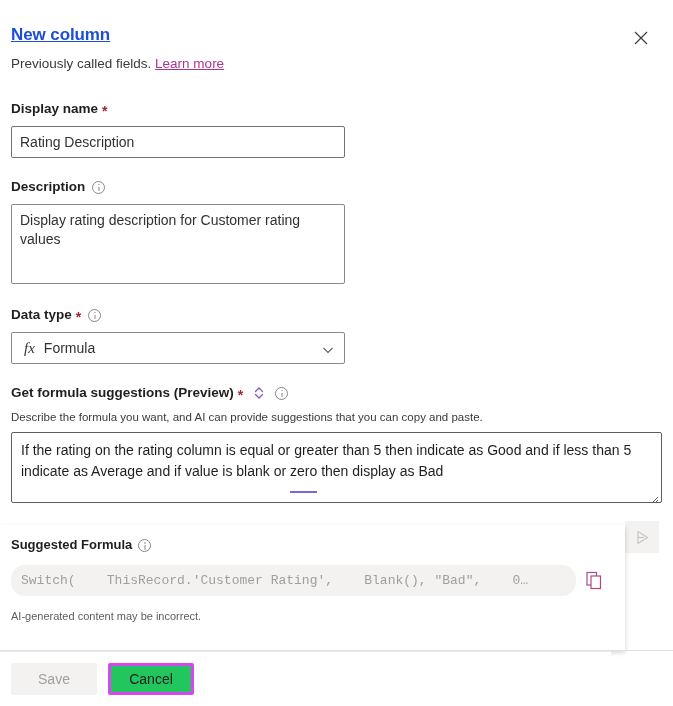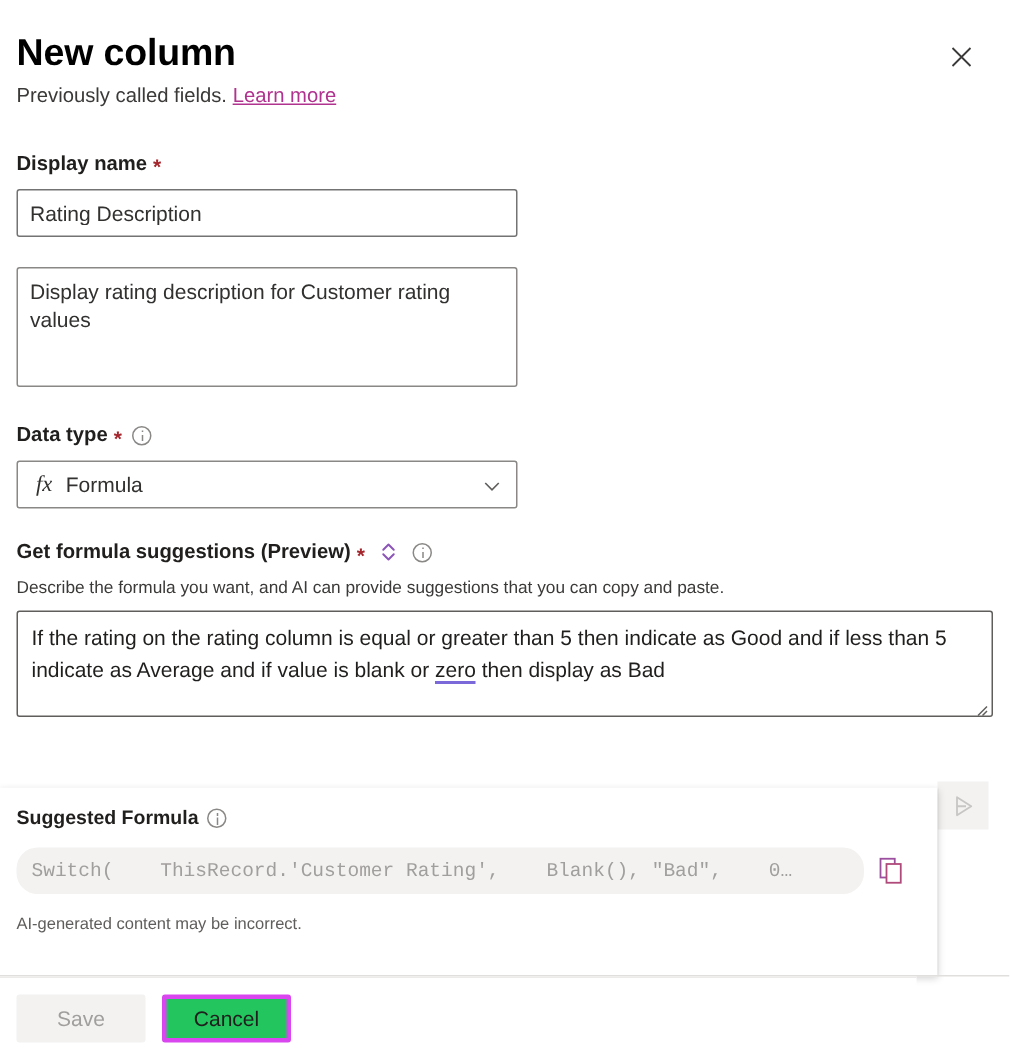--- a/index.html
+++ b/index.html
@@ -19,26 +19,27 @@
   }
 
   
   .panel-header {
     position: absolute;
     left: 0; top: 0;
     width: 673px;
     padding: 22px 0 0 11px;
   }
   .panel-title {
-    font-size: 25px;
+    font-size: 17px;
     font-weight: bold;
     letter-spacing: -0.1px;
-    color: #000000;
+    color: #1d4ed8;
     line-height: 26px;
     margin: 0;
+    text-decoration: underline;
   }
   .panel-subtitle {
     margin-top: 7px;
     font-size: 13.5px;
     color: #3b3a39;
     line-height: 17px;
   }
   .link {
     color: #a4373a;
     color: #b0338f;
@@ -195,21 +196,21 @@
     left: 10px; top: 8px;
     width: 632px;
     font-size: 14px;
     line-height: 21px;
     color: #201f1e;
     pointer-events: none;
     white-space: pre-wrap;
   }
   .misspelled {
     border-bottom: 2px solid #7b68d9;
-    padding-bottom: 0px;
+    padding-bottom: 12px;
   }
   .resize-grip {
     position: absolute;
     right: 3px; bottom: 3px;
     width: 10px; height: 10px;
     pointer-events: none;
   }
 
   
   .suggestion-panel {
@@ -340,20 +341,24 @@
 
     <div class="field">
       <div class="field-label">
         <span>Display name</span>
         <span class="req">*</span>
       </div>
       <input class="text-input" type="text" value="Rating Description" style="">
     </div>
 
     <div class="field" style="margin-top:20px;">
+      <div class="field-label">
+        <span>Description</span>
+        <span class="info-icon"></span>
+      </div>
       <textarea class="desc-input" style="">Display rating description for Customer rating values</textarea>
     </div>
 
     <div class="field" style="margin-top:18px;">
       <div class="field-label">
         <span>Data type</span>
         <span class="req">*</span>
         <span class="info-icon"></span>
       </div>
       <div class="select-box">

